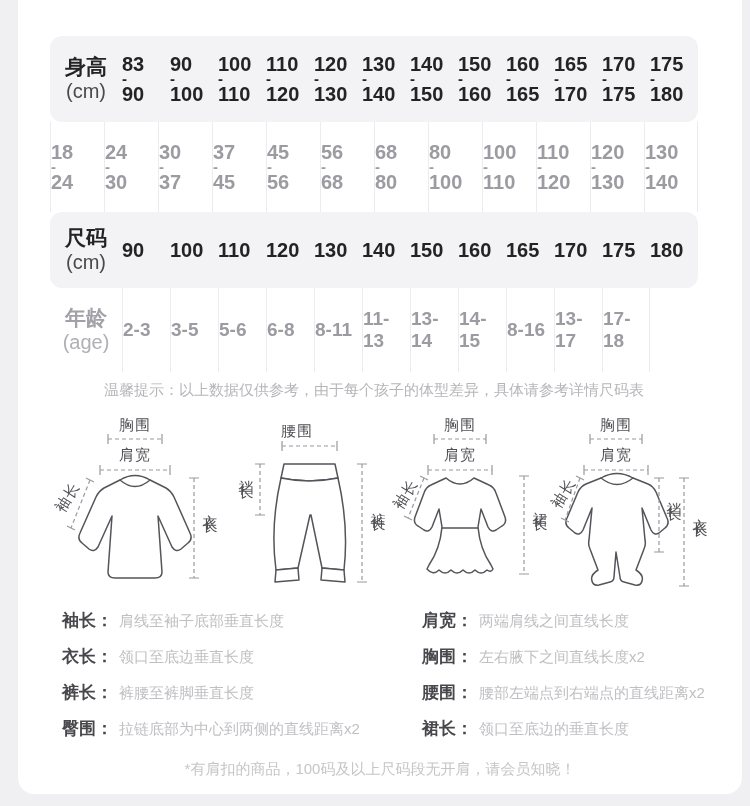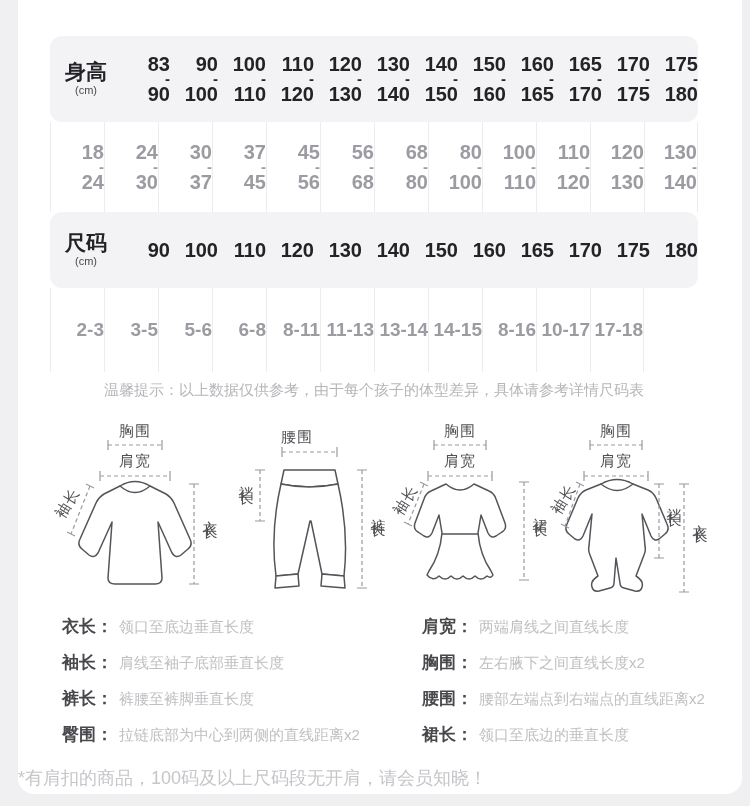--- a/index.html
+++ b/index.html
@@ -15,39 +15,39 @@
   
   .size-table{margin:36px 0 0 32px;width:648px;}
   .t-row{display:flex;align-items:stretch;}
   .t-row.shade{background:#f3f3f5;border-radius:12px;}
   .row-h{height:86px;}
   .row-w{height:90px;}
   .row-s{height:76px;}
   .row-a{height:84px;}
   .t-label{width:72px;display:flex;flex-direction:column;justify-content:center;align-items:center;}
   .lbl{font-size:21px;font-weight:700;line-height:1.15;}
-  .unit{font-size:11px;line-height:1.2;}
+  .unit{font-size:20px;line-height:1.2;}
   .lbl.dark{color:#232327;}
   .unit.dark{color:#4a4a4e;}
   .lbl.gray{color:#a1a1a7;font-weight:600;}
   .unit.gray{color:#afafb5;}
   .t-cells{flex:1;display:grid;grid-template-columns:repeat(12,1fr);}
-  .t-cell{display:flex;flex-direction:column;justify-content:center;align-items:flex-end;}
+  .t-cell{display:flex;flex-direction:column;justify-content:center;align-items:flex-start;}
   .lines .t-cell{border-left:1px solid #ececee;}
   .lines .t-cell:last-child{border-right:1px solid #ececee;}
   .v{font-size:20px;font-weight:700;line-height:1.12;}
   .d{font-size:15px;font-weight:700;line-height:.5;}
   .single{font-size:20px;font-weight:700;}
   .age{font-size:19px;font-weight:600;}
   .dark-t{color:#232327;}
   .gray-t{color:#9b9ba1;}
   
   .notice{margin:9px 0 0 32px;width:648px;text-align:center;font-size:15px;color:#b6b6ba;}
   
-  .diagrams{margin-top:20px;height:186px;display:flex;}
+  .diagrams{margin-top:14px;height:186px;display:flex;}
   .dia{position:relative;height:186px;}
   .dia-top{margin-left:40px;width:170px;}
   .dia-pants{margin-left:6px;width:150px;}
   .dia-dress{margin-left:14px;width:160px;}
   .dia-romper{width:184px;}
   .dia svg{position:absolute;left:0;top:0;}
   .g{fill:#ffffff;stroke:#54545a;stroke-width:1.5;stroke-linejoin:round;stroke-linecap:round;}
   .seam{fill:none;stroke:#54545a;stroke-width:1.3;stroke-linecap:round;}
   .m{fill:none;stroke:#9a9aa0;stroke-width:1.2;stroke-dasharray:4 3;}
   .t{fill:none;stroke:#9a9aa0;stroke-width:1.2;}
@@ -56,21 +56,21 @@
   .vlabel{position:absolute;writing-mode:vertical-rl;font-size:15px;color:#515156;font-weight:500;letter-spacing:4px;}
   
   .defs{margin-top:10px;display:flex;padding:0 10px 0 44px;}
   .defs-col{display:flex;flex-direction:column;}
   .defs-col.left{width:360px;}
   .defs-col.right{flex:1;}
   .def-row{margin-bottom:14px;line-height:22px;white-space:nowrap;}
   .def-term{font-size:17px;font-weight:700;color:#48484c;margin-right:6px;}
   .def-desc{font-size:15px;color:#c0c0c4;}
   
-  .footnote{margin-top:6px;text-align:left;font-size:18px;color:#c6c6ca;}
+  .footnote{margin-top:6px;text-align:center;font-size:15px;color:#c6c6ca;}
 </style>
 </head>
 <body>
 
 <div class="card">
 
   <div class="size-table">
 
     <div class="t-row shade row-h">
       <div class="t-label">
@@ -245,20 +245,24 @@
           <div class="t-cell">
           <span class="single dark-t">175</span>
         </div>
           <div class="t-cell">
           <span class="single dark-t">180</span>
         </div>
         </div>
     </div>
 
     <div class="t-row lines row-a">
+      <div class="t-label">
+        <div class="lbl gray">年龄</div>
+        <div class="unit gray">(age)</div>
+      </div>
       <div class="t-cells">
           <div class="t-cell">
           <span class="age gray-t">2-3</span>
         </div>
           <div class="t-cell">
           <span class="age gray-t">3-5</span>
         </div>
           <div class="t-cell">
           <span class="age gray-t">5-6</span>
         </div>
@@ -274,21 +278,21 @@
           <div class="t-cell">
           <span class="age gray-t">13-14</span>
         </div>
           <div class="t-cell">
           <span class="age gray-t">14-15</span>
         </div>
           <div class="t-cell">
           <span class="age gray-t">8-16</span>
         </div>
           <div class="t-cell">
-          <span class="age gray-t">10-17</span>
+          <span class="age gray-t">13-17</span>
         </div>
           <div class="t-cell">
           <span class="age gray-t">17-18</span>
         </div>
         </div>
     </div>
 
   </div>
 
   <div class="notice">温馨提示：以上数据仅供参考，由于每个孩子的体型差异，具体请参考详情尺码表</div>
@@ -371,26 +375,26 @@
       <div class="rlabel" style="left:-10px;top:70px;">袖长</div>
       <div class="vlabel" style="left:106px;top:76px;">裆长</div>
       <div class="vlabel" style="left:132px;top:92px;">衣长</div>
     </div>
 
   </div>
 
   <div class="defs">
     <div class="defs-col left">
         <div class="def-row">
+        <span class="def-term">袖长：</span><span class="def-desc">肩线至袖子底部垂直长度</span>
+      </div>
+        <div class="def-row">
         <span class="def-term">衣长：</span><span class="def-desc">领口至底边垂直长度</span>
       </div>
         <div class="def-row">
-        <span class="def-term">袖长：</span><span class="def-desc">肩线至袖子底部垂直长度</span>
-      </div>
-        <div class="def-row">
         <span class="def-term">裤长：</span><span class="def-desc">裤腰至裤脚垂直长度</span>
       </div>
         <div class="def-row">
         <span class="def-term">臀围：</span><span class="def-desc">拉链底部为中心到两侧的直线距离x2</span>
       </div>
       </div>
     <div class="defs-col right">
         <div class="def-row">
         <span class="def-term">肩宽：</span><span class="def-desc">两端肩线之间直线长度</span>
       </div>

